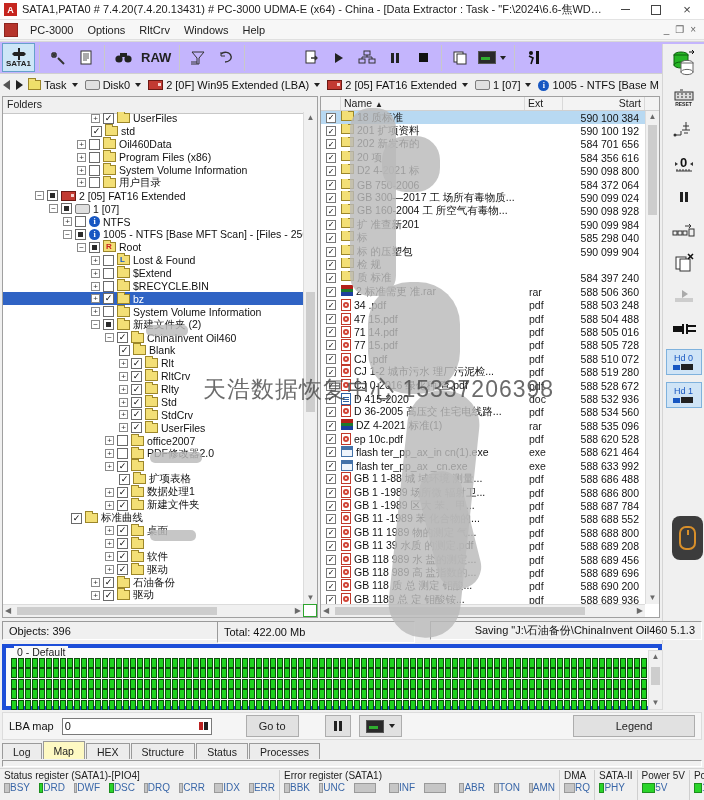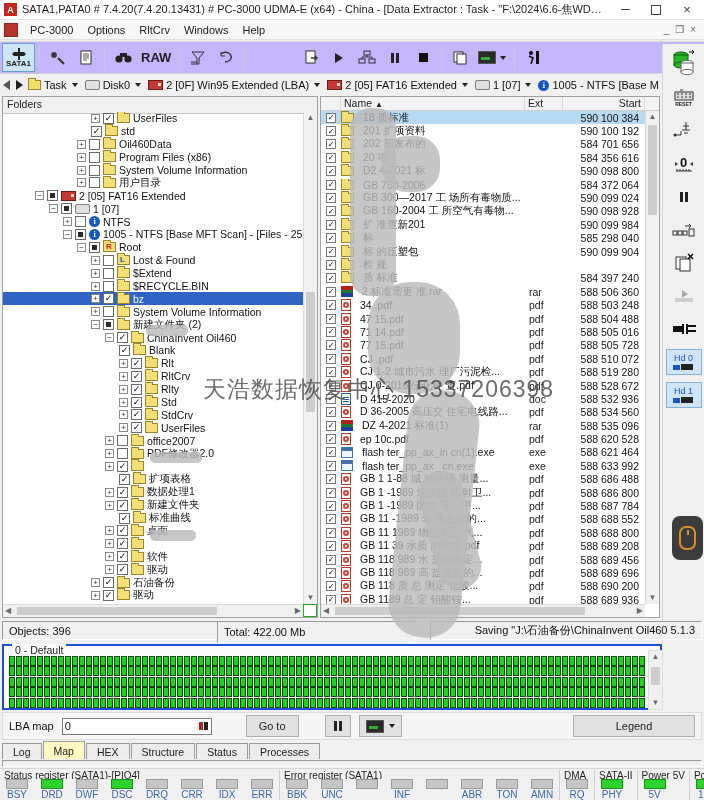--- a/index.html
+++ b/index.html
@@ -86,31 +86,31 @@
   .thumb{background:#cdcdcd}
   
   #file-panel{left:320px;top:96px;width:340px;height:522px;background:#fff;border:1px solid #a0a0a0;box-sizing:border-box}
   #file-head{display:grid;grid-template-columns:20px 184px 38px 82px;height:13px;background:#f3f3f3;
              border-bottom:1px solid #d0d0d0;font-size:10.5px;color:#222}
   #file-head div{border-right:1px solid #d9d9d9;padding:0 3px;overflow:hidden}
   #file-rows{position:absolute;left:0;top:14px;right:14px;bottom:13px;overflow:hidden}
   .frow{display:grid;grid-template-columns:20px 184px 38px 82px;height:13.4px;align-items:center;font-size:10.5px}
   .frow.sel{background:#b8d9f2}
   .frow .c-cb{display:flex;justify-content:center}
-  .frow .c-name{display:flex;align-items:center;gap:9px;overflow:hidden;white-space:nowrap}
+  .frow .c-name{display:flex;align-items:flex-start;gap:3px;overflow:hidden;white-space:nowrap}
   .frow .c-ext{padding-left:4px;color:#222}
   .frow .c-start{text-align:right;padding-right:6px}
   .fcb{width:10px;height:10px;border:1px solid #777;background:#fff;box-sizing:border-box;
        display:flex;align-items:center;justify-content:center}
   .fcb::after{content:"✓";font-size:8px;color:#000}
   
   .sunk{border:1px solid;border-color:#9a9a9a #fff #fff #9a9a9a;background:#f0f0f0;box-sizing:border-box;
         display:flex;align-items:center;padding:0 6px;font-size:11px}
   
-  #map-group{left:2px;top:644px;width:660px;height:66px;background:#fafafa;border:2px solid #1d4ed8;box-sizing:border-box}
+  #map-group{left:2px;top:644px;width:660px;height:66px;background:#fafafa;border:4px solid #1d4ed8;box-sizing:border-box}
   #map-label{position:absolute;left:8px;top:-2px;background:#fafafa;padding:0 3px;font-size:10.5px;color:#222}
   #grid{position:absolute;left:5px;top:10px;width:638px;height:52px;overflow:hidden;line-height:0}
   .gcell{display:inline-block;box-sizing:border-box;width:6px;height:10px;background:#1ed21e;border:1px solid #0c4d0c;margin:0 1px 0 0}
   .grow{height:10px;margin-bottom:0.4px}
   
   #lba-bar{left:2px;top:712px;width:700px;height:28px;background:#f5f5f5;border:1px solid #dcdcdc;
            box-sizing:border-box;display:flex;align-items:center;gap:8px;padding:0 6px}
   #lba-input{width:150px;height:17px;border:1px solid #7a7a7a;background:#fff;display:flex;align-items:center;
              justify-content:space-between;padding:0 2px;box-sizing:border-box}
   .win-btn{height:20px;border:1px solid #adadad;background:#e1e1e1;display:flex;align-items:center;
@@ -124,21 +124,21 @@
   .tab{height:15px;border:1px solid #9a9a9a;border-bottom:none;background:#ececec;padding:0 10px;
        display:flex;align-items:center;font-size:10.5px;color:#222;margin-right:1px}
   .tab.active{background:#fef9c3;height:17px;font-weight:normal}
   #prog-strip{left:2px;top:760px;width:700px;height:7px}
   
   #reg-bar{left:0;top:768px;width:704px;height:32px;background:#f0f0f0;border-top:1px solid #d5d5d5;
            display:flex;align-items:stretch;box-sizing:border-box;padding-top:1px}
   .reg-group{display:flex;flex-direction:column;padding:0 4px;border-right:1px solid #cfcfcf}
   .reg-label{font-size:10px;color:#222;height:12px;white-space:nowrap;overflow:hidden}
   .led-row{display:flex;gap:9px}
-  .led-cell{display:flex;flex-direction:column;align-items:center;width:26px}
+  .led-cell{display:flex;flex-direction:row;align-items:center;width:26px}
   .led{width:22px;height:10px;background:#c6c6c6;border:1px solid #9a9a9a;box-sizing:border-box}
   .led.on{background:#2ad42a;border-color:#1d8f1d}
   .led-name{font-size:10px;color:#3a67a8;line-height:11px}
   
   #side-bar{left:662px;top:44px;width:42px;height:600px;background:#f0f0f0;border-left:1px solid #d5d5d5;
             display:flex;flex-direction:column;align-items:center;gap:7px;padding-top:6px;box-sizing:border-box}
   .sb{width:34px;min-height:26px;display:flex;flex-direction:column;align-items:center;justify-content:center;color:#222}
   .sb.hd{background:#cfe4f6;border:1px solid #7fb2dd;width:36px;height:26px;box-sizing:border-box}
   .hd-lab{font-size:9px;color:#1757c2;line-height:9px}
   .hd-ic{width:22px;height:8px;position:relative}
@@ -581,21 +581,21 @@
         <span class="cb checked"></span>
         <span class="fold"></span>
     <span class="tlabel">数据处理1</span>
       </div>
       <div class="trow" style="padding-left:102px">
     <span class="exp">+</span>
         <span class="cb checked"></span>
         <span class="fold"></span>
     <span class="tlabel">新建文件夹</span>
       </div>
-      <div class="trow" style="padding-left:116px">
+      <div class="trow" style="padding-left:68px">
     <span class="cb checked"></span>
         <span class="fold"></span>
     <span class="tlabel">标准曲线</span>
       </div>
       <div class="trow" style="padding-left:102px">
     <span class="exp">+</span>
         <span class="cb checked"></span>
         <span class="fold"></span>
     <span class="tlabel">桌面</span>
       </div>

